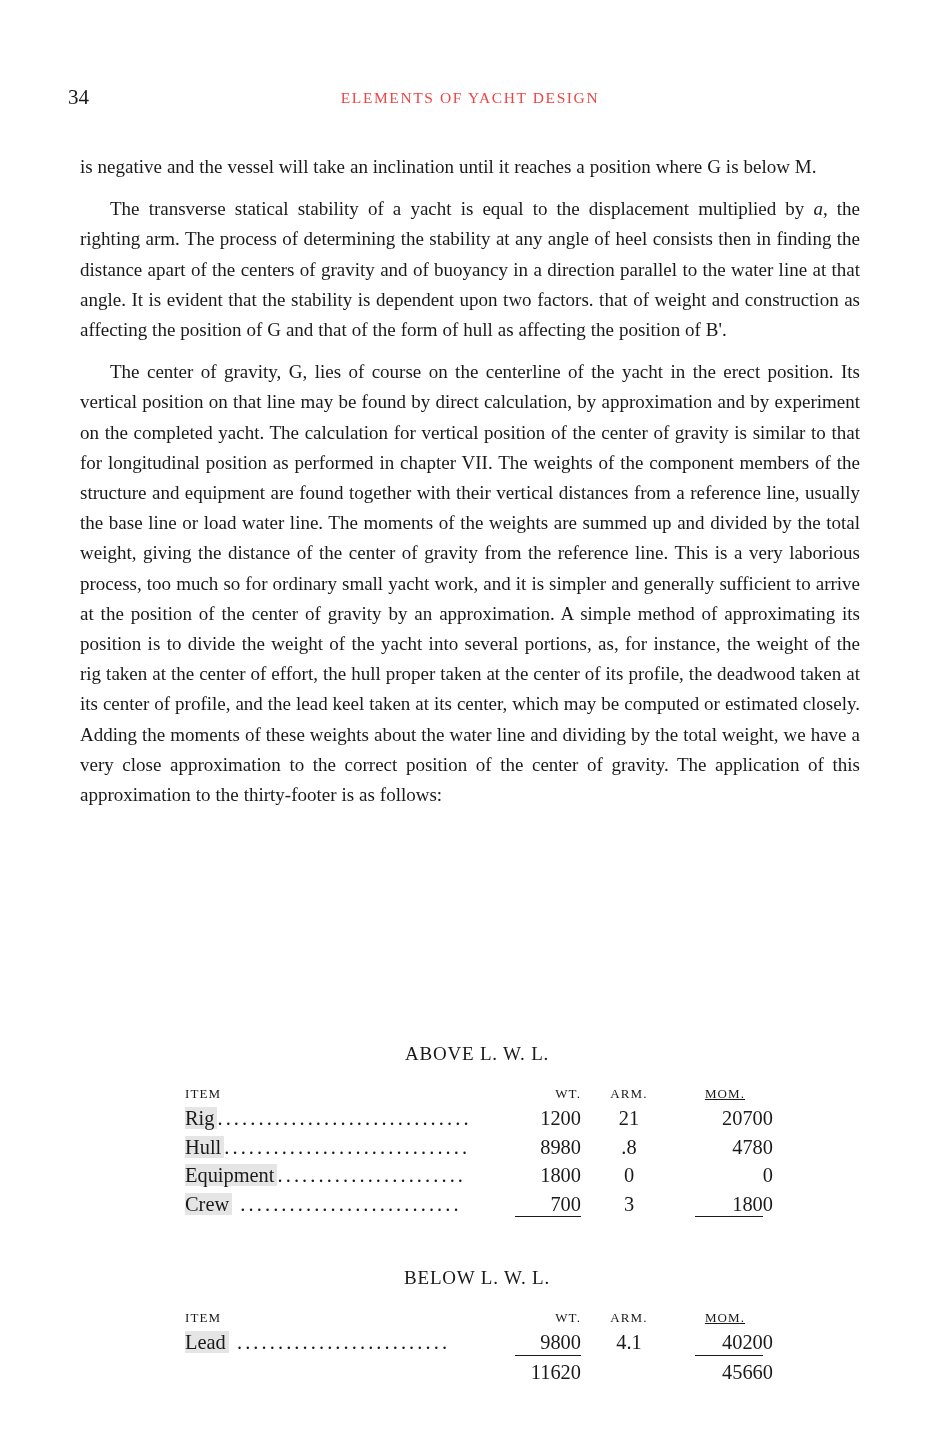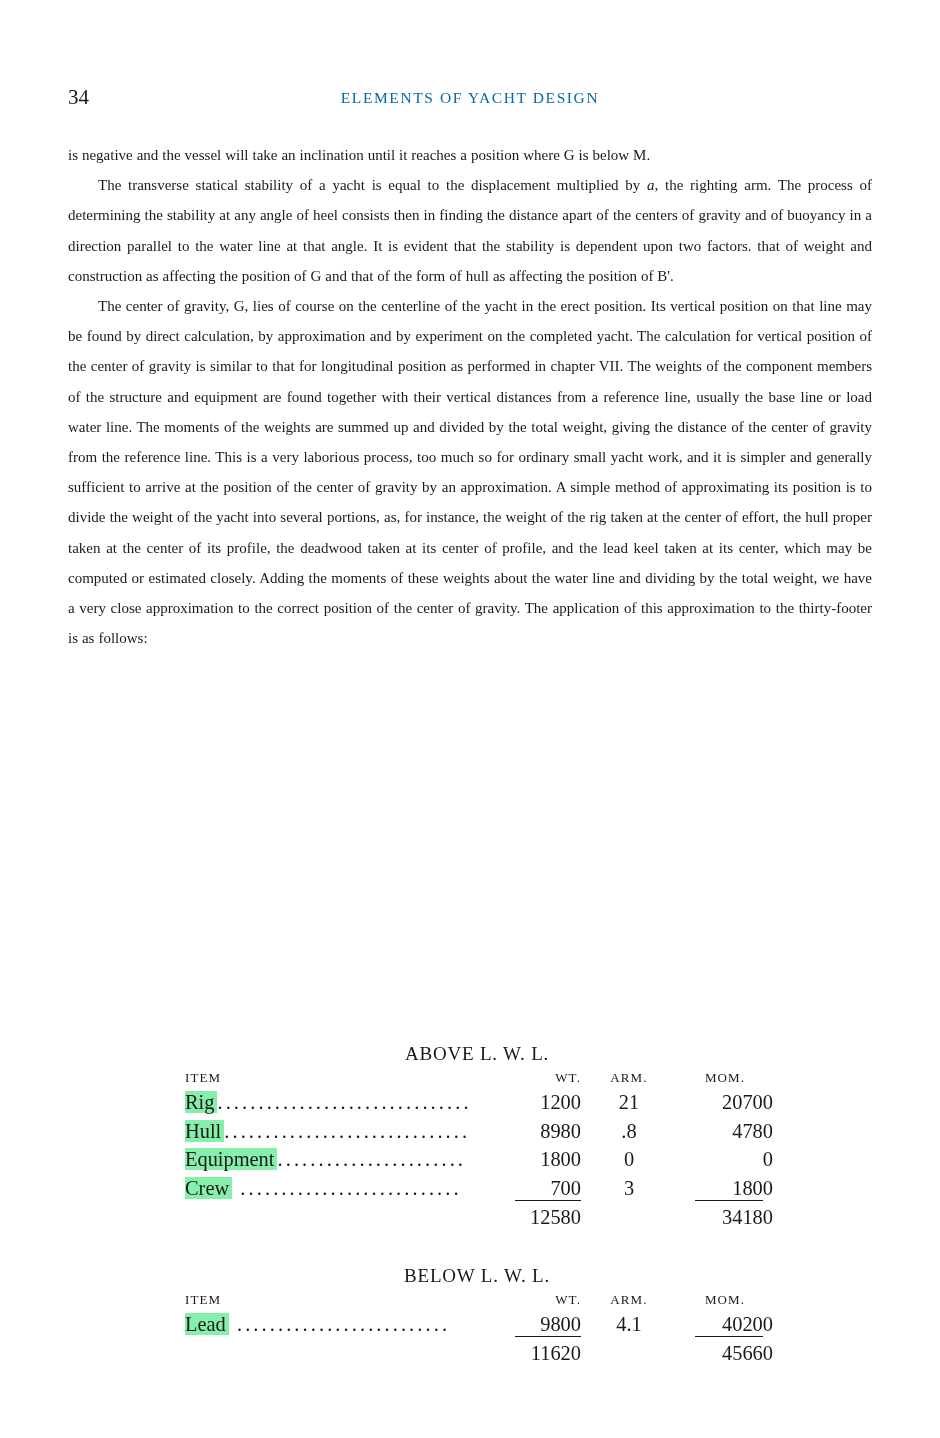--- a/index.html
+++ b/index.html
@@ -45,33 +45,33 @@
     position: absolute;
     left: 0;
     top: 2px;
     width: 804px;
     text-align: center;
     font-size: 15.5px;
     line-height: 24px;
     letter-spacing: 1.6px;
     font-variant: small-caps;
     text-transform: uppercase;
-    color: #0369a1;
+    color: #ef4444;
   }
 
   
   .body-text {
     position: absolute;
     left: 68px;
     top: 140px;
     width: 804px;
   }
   p.para {
-    margin: 0;
-    font-size: 15px;
+    margin: 12px;
+    font-size: 19px;
     line-height: 30.2px;
     text-align: justify;
     text-align-last: left;
     text-indent: 0;
     -webkit-hyphens: none;
     hyphens: none;
     word-spacing: 0.2px;
   }
   p.para.indent {
     text-indent: 30px;
@@ -90,21 +90,21 @@
   .tbl-block { position: relative; }
   .tbl-caption {
     text-align: center;
     font-size: 19px;
     line-height: 28px;
     letter-spacing: 0.8px;
     padding-left: 14px;
   }
   table.calc {
     border-collapse: collapse;
-    margin: 0 auto;
+    margin: 16px auto;
     table-layout: fixed;
     width: 588px;
     margin-left: 117px;
   }
   table.calc col.c-item { width: 316px; }
   table.calc col.c-wt   { width: 80px; }
   table.calc col.c-arm  { width: 96px; }
   table.calc col.c-mom  { width: 96px; }
 
   table.calc th {
@@ -113,36 +113,36 @@
     letter-spacing: 1.1px;
     font-variant: small-caps;
     text-transform: uppercase;
     padding: 0 0 1px 0;
     line-height: 19px;
     vertical-align: bottom;
   }
   th.h-item { text-align: left; padding-left: 2px; }
   th.h-wt   { text-align: right; padding-right: 3px; }
   th.h-arm  { text-align: center; }
-  th.h-mom  { text-align: center; padding-right: 2px; }
+  th.h-mom  { text-align: center; padding-right: 2px; text-decoration: underline; }
 
   table.calc td {
     font-size: 20.4px;
     line-height: 28.5px;
     padding: 0;
     vertical-align: baseline;
     white-space: nowrap;
   }
   td.t-item {
     text-align: left;
     padding-left: 9px;
     position: relative;
     overflow: hidden;
   }
-  td.t-item .nm { position: relative; z-index: 2; background: #86efac; padding-right: 3px; }
+  td.t-item .nm { position: relative; z-index: 2; background: #e5e5e5; padding-right: 3px; }
   td.t-item .leader {
     position: relative;
     z-index: 1;
     letter-spacing: 3.1px;
     font-size: 20.4px;
   }
   td.t-wt  { text-align: right; padding-right: 3px; }
   td.t-arm { text-align: center; }
   td.t-mom { text-align: right; padding-right: 10px; }
   tr.last-row td.t-wt,
@@ -216,26 +216,20 @@
             <td class="t-wt">1800</td>
             <td class="t-arm">0</td>
             <td class="t-mom">0</td>
           </tr>
           <tr class="last-row">
             <td class="t-item"><span class="nm">Crew</span><span class="leader"> ...........................</span></td>
             <td class="t-wt">700</td>
             <td class="t-arm">3</td>
             <td class="t-mom">1800</td>
           </tr>
-          <tr class="total-row">
-            <td class="t-item"></td>
-            <td class="t-wt">12580</td>
-            <td class="t-arm"></td>
-            <td class="t-mom">34180</td>
-          </tr>
         </tbody>
       </table>
     </div>
 
     <div class="gap"></div>
 
     <div class="tbl-block">
       <div class="tbl-caption">BELOW L. W. L.</div>
       <table class="calc">
         <colgroup>

